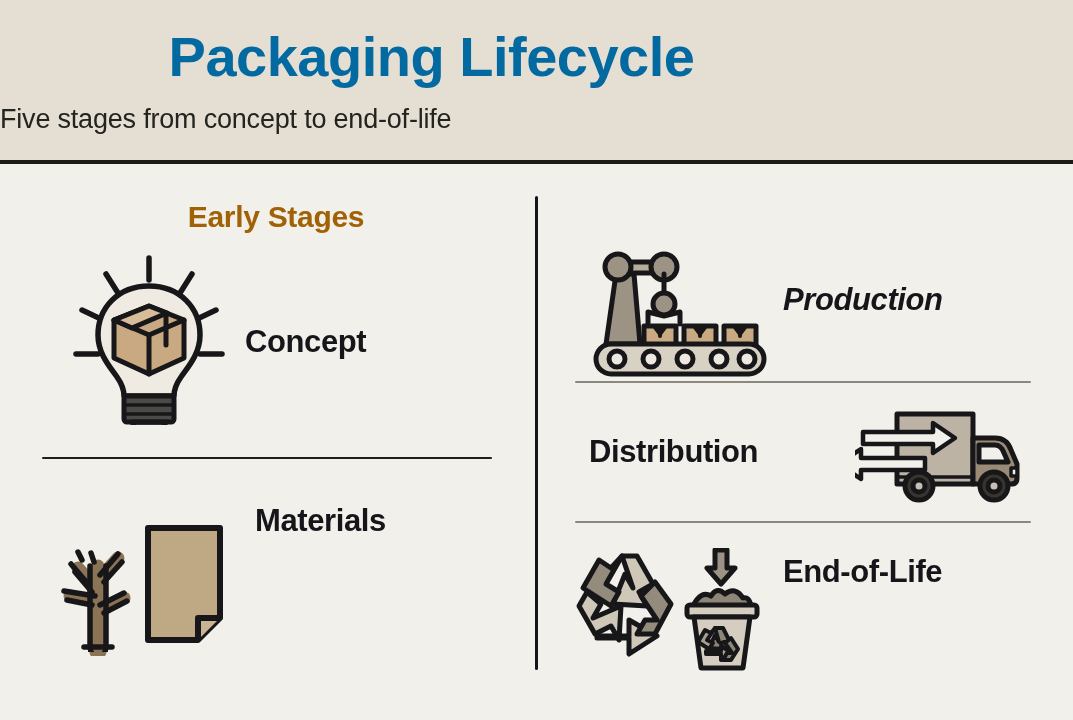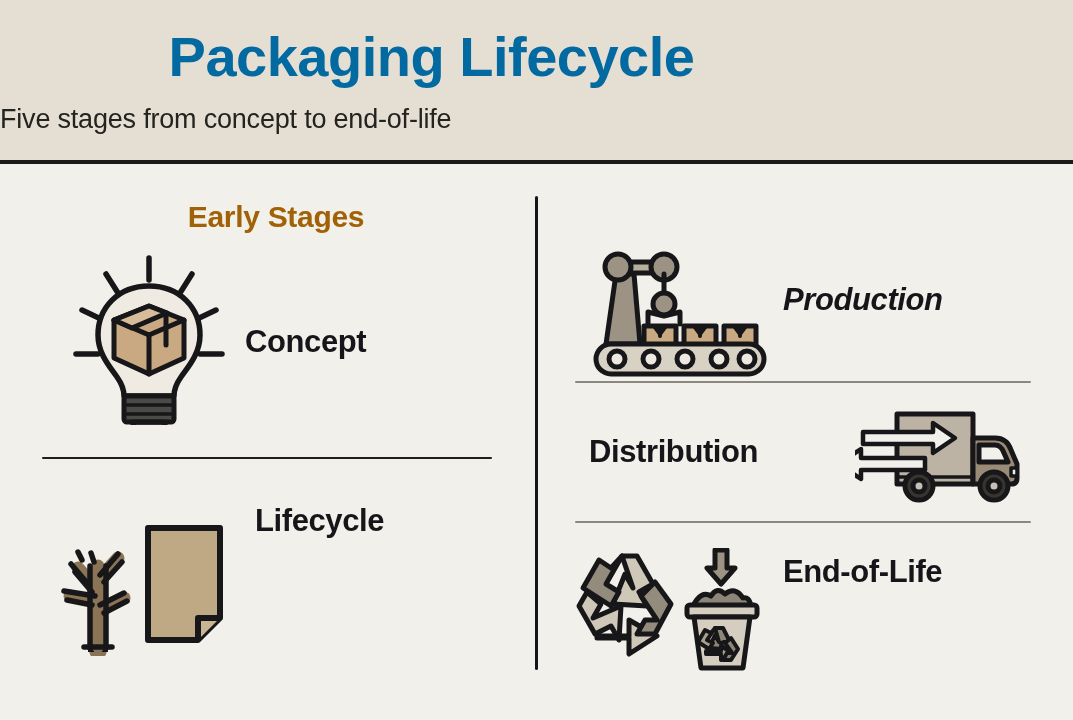--- a/index.html
+++ b/index.html
@@ -197,21 +197,21 @@
           <path d="M36 141 L64 141"></path>
           <path d="M34 54 L30 46 M46 56 L43 47"></path>
         </g>
 
         <g stroke="#17171A" stroke-width="6" stroke-linejoin="round">
           <path d="M100 22 L172 22 L172 112 L150 134 L100 134 Z" fill="#BFA884"></path>
           <path d="M172 112 L150 112 L150 134" fill="#C9B494"></path>
         </g>
       </svg>
     </div>
-    <div class="stage-label" id="label-materials">Lifecycle</div>
+    <div class="stage-label" id="label-materials">Materials</div>
   </div>
 
   <div class="stage" id="stage-production">
     <div class="stage-icon" id="icon-production">
       <svg width="180" height="130" viewBox="0 0 180 130">
         <g stroke="#17171A" stroke-width="5" stroke-linejoin="round" stroke-linecap="round">
 
           <path d="M16 96 L26 26 L44 26 L50 96 Z" fill="#9C9384"></path>
 
           <rect x="28" y="14" width="46" height="11" rx="5" fill="#B7AE9E"></rect>

